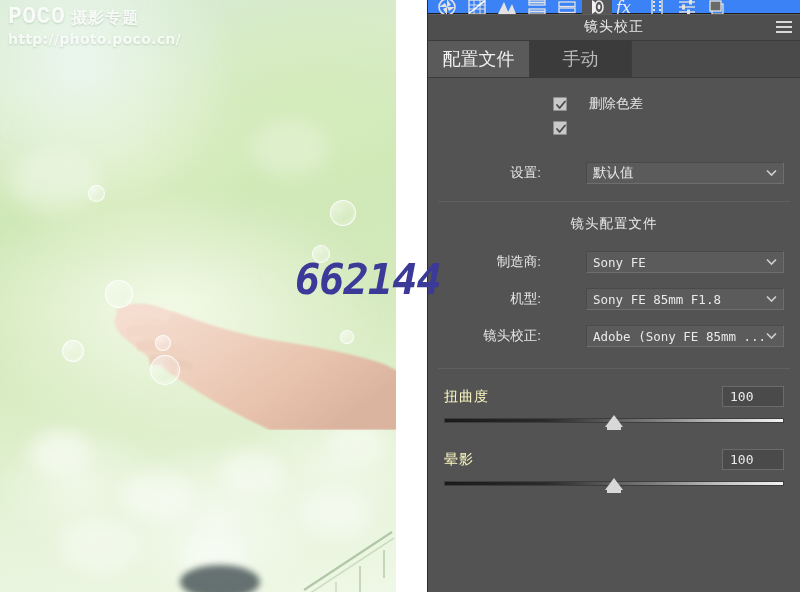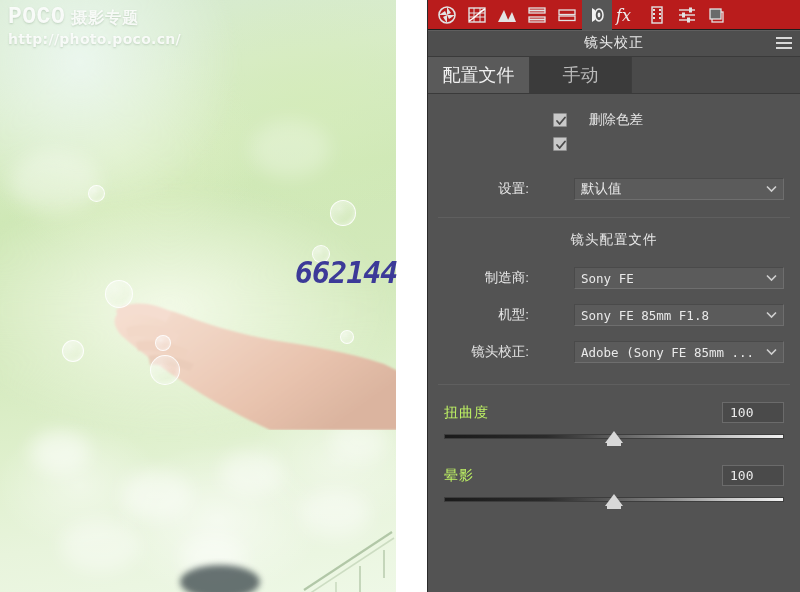--- a/index.html
+++ b/index.html
@@ -56,21 +56,21 @@
     font-family: "DejaVu Sans", sans-serif; font-weight:700; font-size:14px;
     color: rgba(255,255,255,.85); letter-spacing:.3px;
     text-shadow: 0 1px 2px rgba(120,150,120,.35);
   }
 
   
   .hand-wrap { position:absolute; left:100px; top:280px; width:300px; height:150px; }
   .overlay-number {
     position:absolute; left:295px; top:255px;
     font-family: "DejaVu Sans Mono", monospace;
-    font-style: italic; font-weight:700; font-size:30px;
+    font-style: italic; font-weight:700; font-size:42px;
     color:#3c3a98; letter-spacing:-1px; white-space:nowrap;
     z-index: 20;
   }
 
   
   .bubble {
     position:absolute; border-radius:50%;
     border:1.5px solid rgba(255,255,255,.92);
     background: radial-gradient(circle at 35% 32%, rgba(255,255,255,.42), rgba(255,255,255,.05) 58%, rgba(255,255,255,.18) 100%);
     box-shadow: inset 0 0 8px rgba(255,255,255,.55);
@@ -80,21 +80,21 @@
   .gap-strip { position:absolute; left:396px; top:0; width:31px; height:592px; background:#ffffff; }
 
   
   .panel {
     position:absolute; left:427px; top:0; width:373px; height:592px;
     background:#535353;
     border-left:1px solid #2b2b2b;
     color:#e8e8e8;
   }
   .toolbar {
-    height:30px; background:#b91c1c; display:flex; align-items:center;
+    height:14px; background:#3b82f6; display:flex; align-items:center;
     padding-left:4px; gap:0px; border-bottom:1px solid #1d1d1d;
   }
   .tool {
     width:30px; height:30px; display:flex; align-items:center; justify-content:center;
     cursor:pointer;
   }
   .tool.active { background:#565656; }
   .tool svg { display:block; }
 
   .panel-title-bar {
@@ -126,21 +126,21 @@
   .check-rows { padding-top:14px; }
   .cbox {
     width:14px; height:14px; background:#c9c9c9; border:1px solid #8f8f8f;
     border-radius:1px; position:relative; cursor:pointer; flex:0 0 auto;
   }
   .cbox svg { position:absolute; left:1px; top:1px; }
   .check-label { font-size:13.5px; color:#e6e6e6; }
 
   .row {
     display:flex; align-items:center; height:30px; margin-top:7px;
-    padding:0 16px 0 8px;
+    padding:0 16px 0 20px;
   }
   .row-label {
     font-size:13.5px; color:#e6e6e6; text-align:right; flex:0 0 auto; padding-right:9px;
   }
   .w-setup  { width:102px; }
   .w-lens   { width:102px; }
   .select {
     flex:1; height:22px; background:#5b5b5b; border:1px solid #6e6e6e;
     border-top-color:#4a4a4a; border-left-color:#4a4a4a;
     display:flex; align-items:center; padding:0 6px; cursor:pointer;
@@ -155,21 +155,21 @@
   .chev { position:absolute; right:6px; top:50%; transform:translateY(-50%); }
 
   .divider { height:1px; background:#474747; border-bottom:1px solid #5f5f5f; margin:13px 10px 0 10px; }
 
   .section-title {
     text-align:center; font-size:13.5px; color:#e8e8e8; margin-top:13px; letter-spacing:1px;
   }
 
   .slider-block { padding:0 16px 0 16px; margin-top:17px; }
   .slider-head { display:flex; align-items:center; justify-content:space-between; }
-  .slider-name { font-size:14px; color:#bef264; letter-spacing:1px; }
+  .slider-name { font-size:14px; color:#fef9c3; letter-spacing:1px; }
   .slider-val {
     width:62px; height:21px; background:#4a4a4a; border:1px solid #6b6b6b;
     display:flex; align-items:center; padding-left:7px;
     font-family:"DejaVu Sans Mono", monospace; font-size:13px; color:#eaeaea;
     cursor:text;
   }
   .track-wrap { position:relative; height:16px; margin-top:6px; }
   .track {
     position:absolute; left:0; right:0; top:5px; height:5px;
     background: linear-gradient(to right, #1a1a1a 0%, #2b2b2b 30%, #7d7d7d 62%, #c9c9c9 84%, #f2f2f2 100%);

